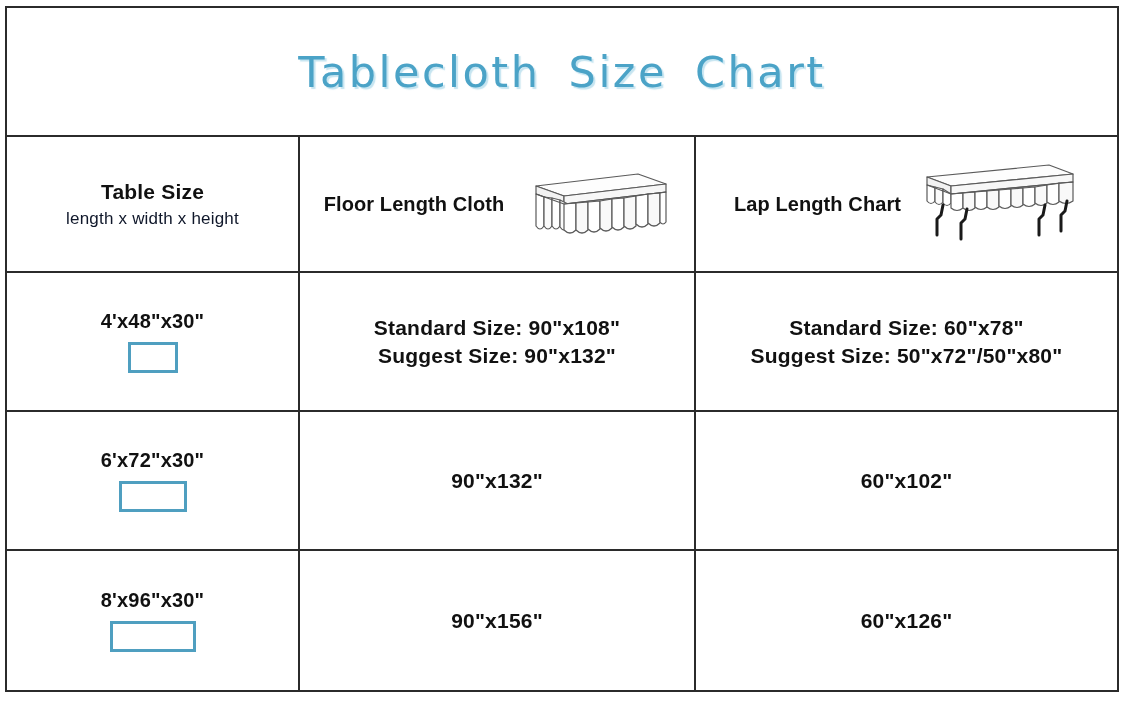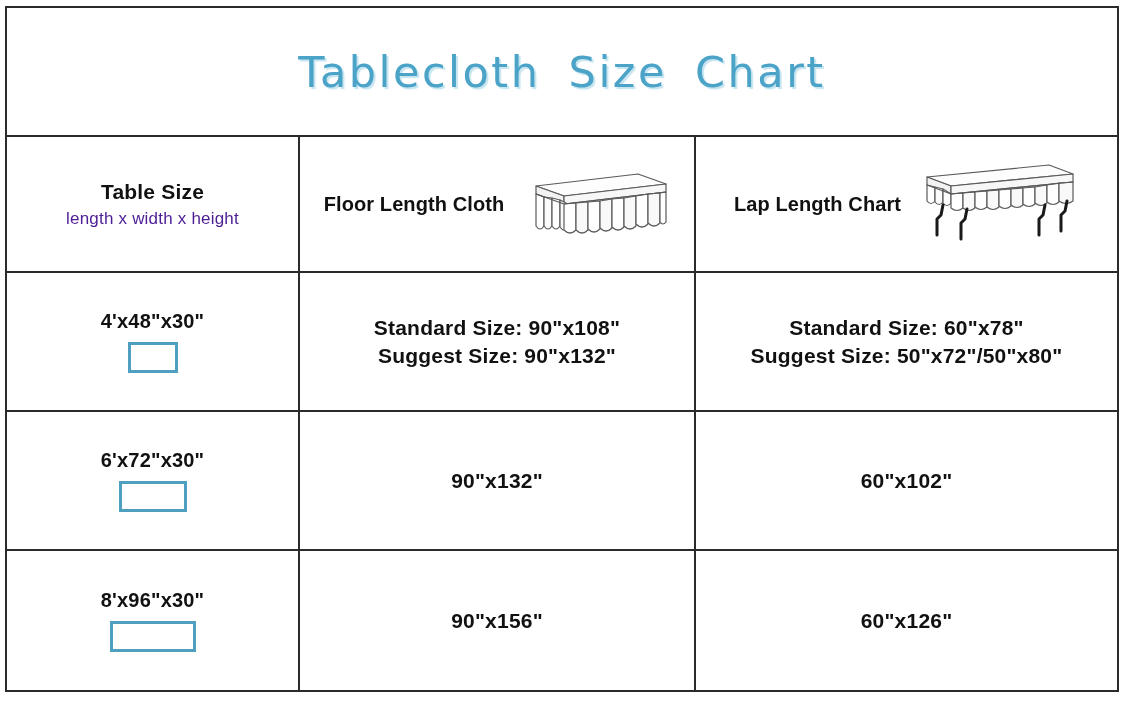--- a/index.html
+++ b/index.html
@@ -99,21 +99,21 @@
   }
   .th-main {
     font-size: 21px;
     font-weight: bold;
     color: #111111;
     letter-spacing: 0.2px;
   }
   .th-sub {
     font-size: 17px;
     font-weight: normal;
-    color: #4c1d95;
+    color: #0f172a;
     margin-top: 2px;
     letter-spacing: 0.2px;
   }
 
   .th-with-art {
     display: flex;
     align-items: center;
     justify-content: center;
     width: 100%;
     gap: 6px;

